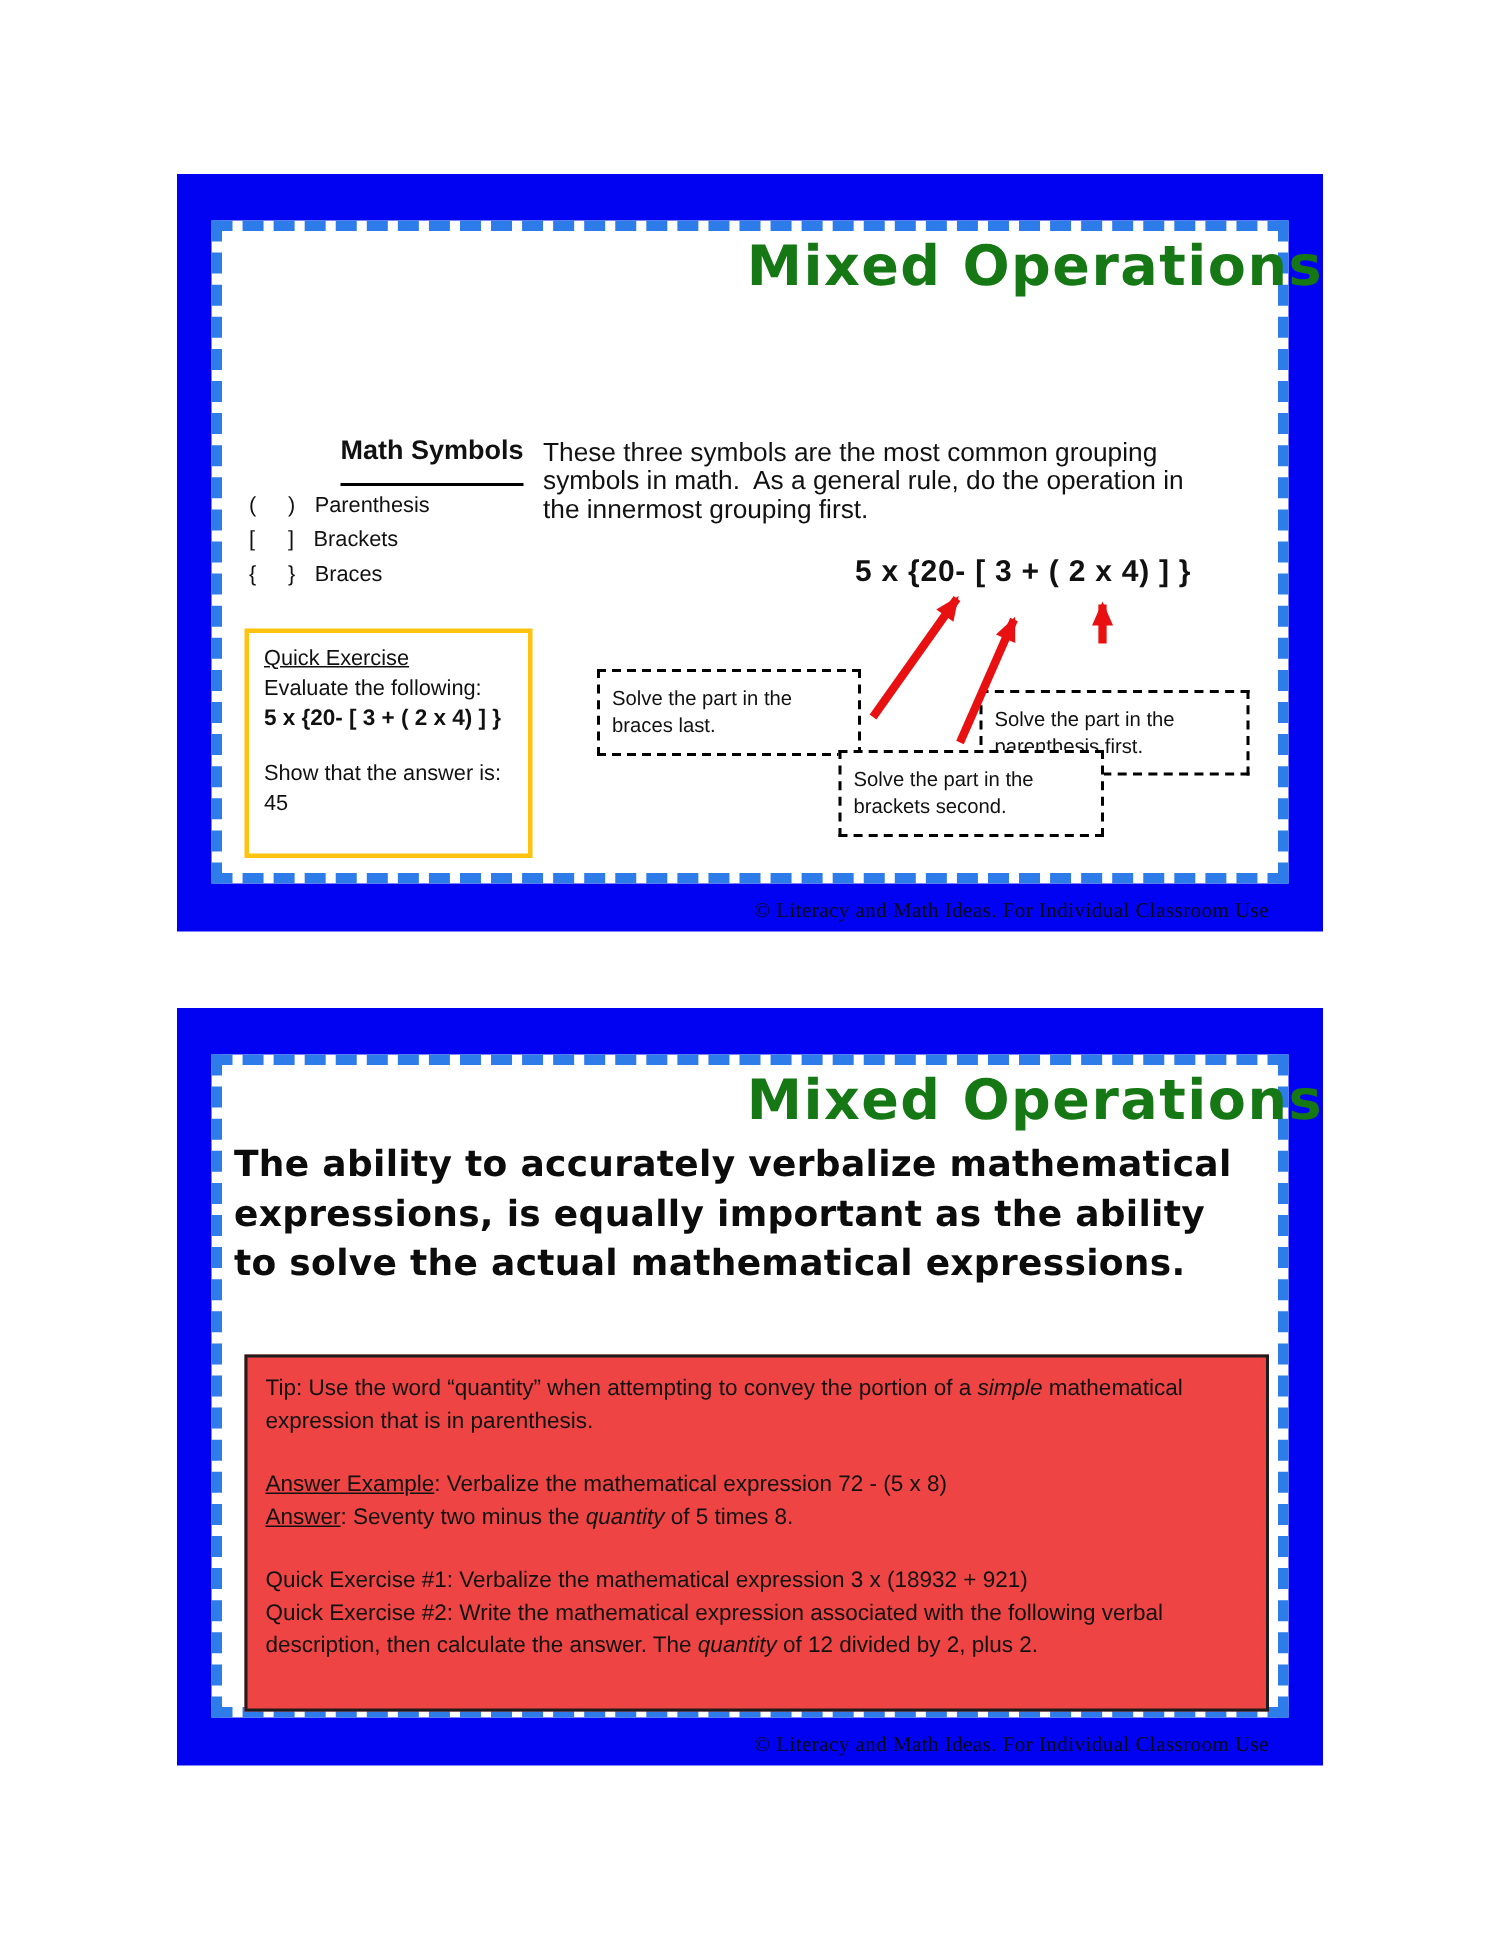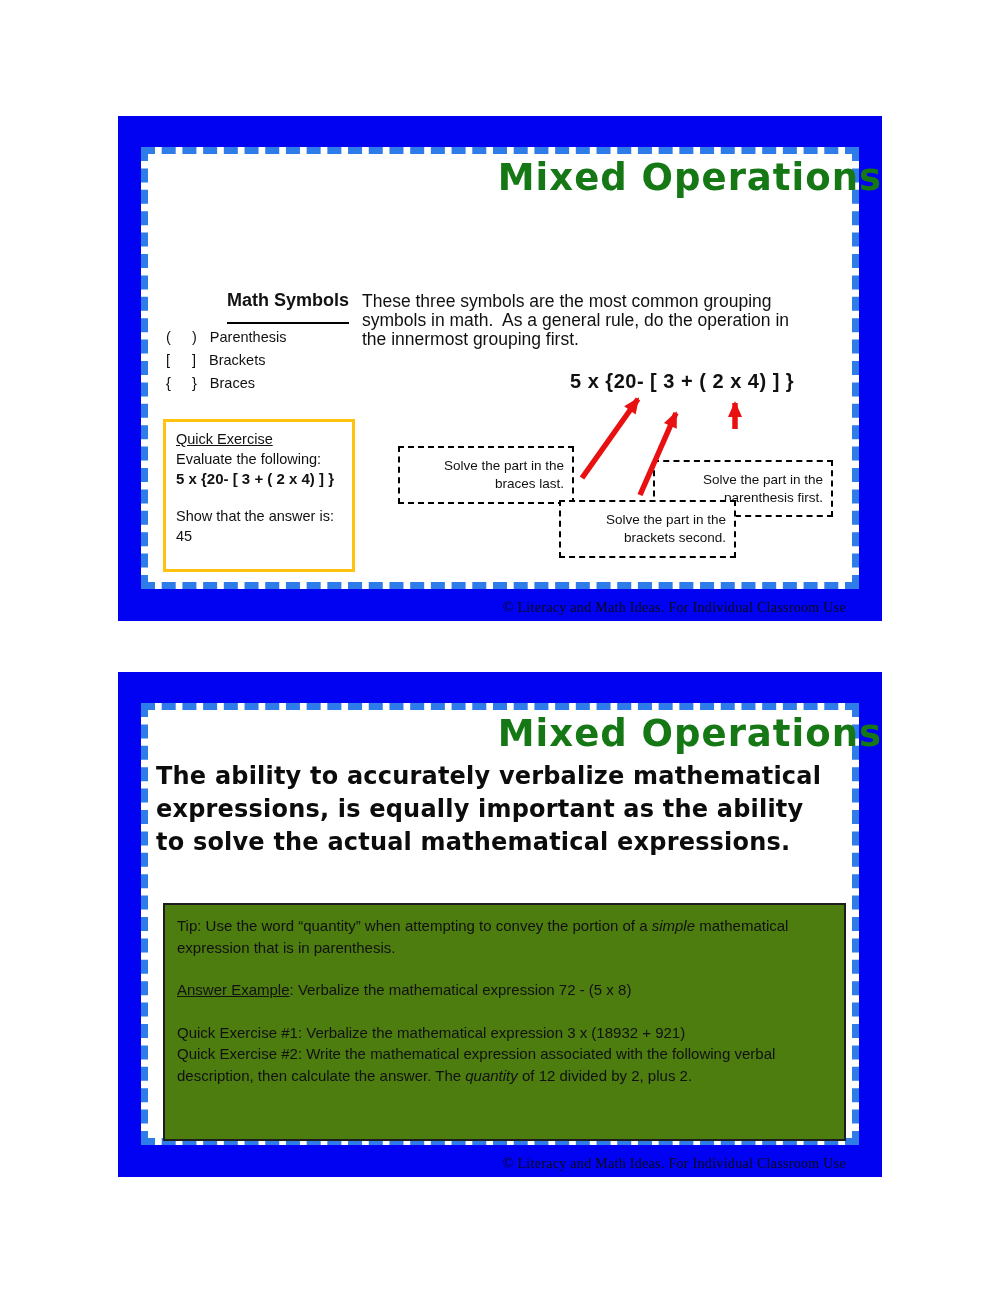--- a/index.html
+++ b/index.html
@@ -49,36 +49,36 @@
   .qe-box {
     position:absolute; left:45px; top:303px; width:192px; height:153px;
     border:3px solid #ffc20e; background:#fff; padding:7px 10px;
     font-size:14.5px; line-height:20px;
   }
   .qe-heading { text-decoration:underline; }
   .qe-expr { font-weight:bold; font-size:15px; white-space:pre; }
   .qe-show { margin-top:17px; }
   .callout {
     position:absolute; border:2px dashed #000; background:#fff;
-    font-size:13.5px; line-height:18px; text-align:right;
+    font-size:13.5px; line-height:18px; text-align:left;
     display:flex; align-items:center; justify-content:center; padding:4px 8px;
   }
   .callout-a { left:280px; top:330px; width:176px; height:58px; }
   .callout-b { left:535px; top:344px; width:180px; height:57px; z-index:2; }
   .callout-c { left:441px; top:384px; width:177px; height:58px; z-index:3; }
   .arrows { position:absolute; left:0; top:0; width:764px; height:505px; z-index:4; pointer-events:none; }
   
   .verbalize {
     position:absolute; left:38px; top:88px; width:668px;
     font-family:"DejaVu Sans", sans-serif; font-weight:bold;
     font-size:24px; line-height:33px; color:#0c0c0c; letter-spacing:.2px;
   }
   .tip-box {
     position:absolute; left:45px; top:231px; width:683px; height:238px;
-    border:2px solid #1d1d1d; background:#4d7c0f; padding:10px 12px;
+    border:2px solid #1d1d1d; background:#ef4444; padding:10px 12px;
     font-size:15px; line-height:21.5px; overflow:hidden;
   }
   .tip-group { margin-bottom:21px; }
   .u { text-decoration:underline; }
   .i { font-style:italic; }
 </style>
 </head>
 <body>
 
 <section class="slide" id="slide1">
@@ -146,20 +146,23 @@
   <p class="verbalize">The ability to accurately verbalize mathematical expressions, is equally important as the ability to solve the actual mathematical expressions.</p>
 
   <div class="tip-box">
     <div class="tip-group">
       <span>Tip: Use the word “quantity” when attempting to convey the portion of a </span><span class="i">simple</span><span> mathematical expression that is in parenthesis.</span>
     </div>
     <div class="tip-group">
       <div>
         <span class="u">Answer Example</span><span>: Verbalize the mathematical expression 72 - (5 x 8)</span>
       </div>
+      <div>
+        <span class="u">Answer</span><span>: Seventy two minus the </span><span class="i">quantity</span><span> of 5 times 8.</span>
+      </div>
     </div>
     <div class="tip-group">
       <div>Quick Exercise #1: Verbalize the mathematical expression 3 x (18932 + 921)</div>
       <div>
         <span>Quick Exercise #2: Write the mathematical expression associated with the following verbal description, then calculate the answer. The </span><span class="i">quantity</span><span> of 12 divided by 2, plus 2.</span>
       </div>
     </div>
   </div>
 
   <div class="copyright">© Literacy and Math Ideas. For Individual Classroom Use</div>

